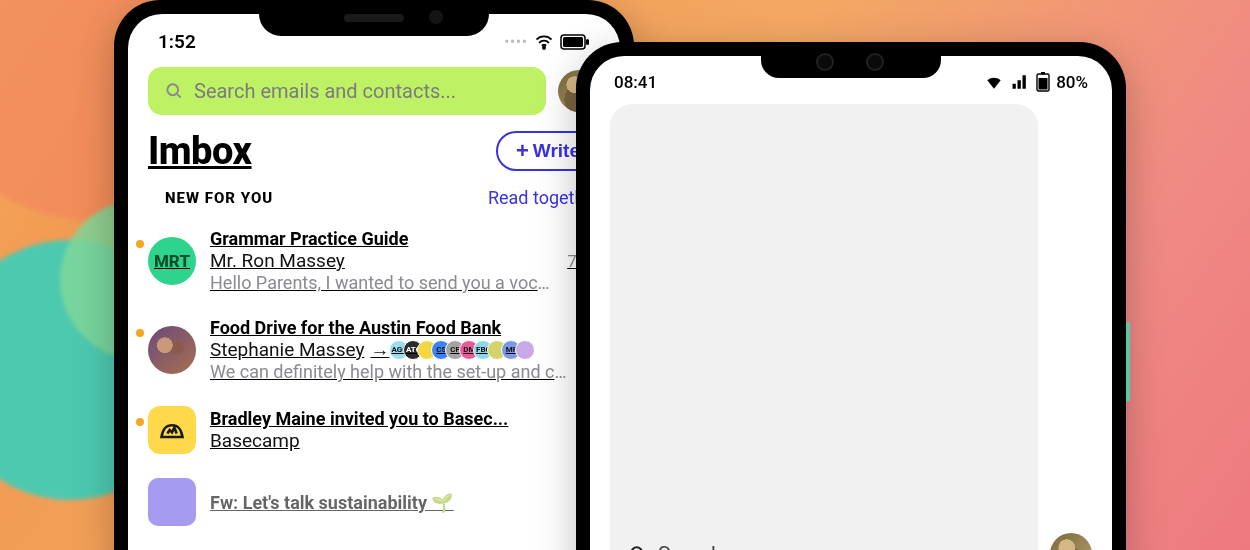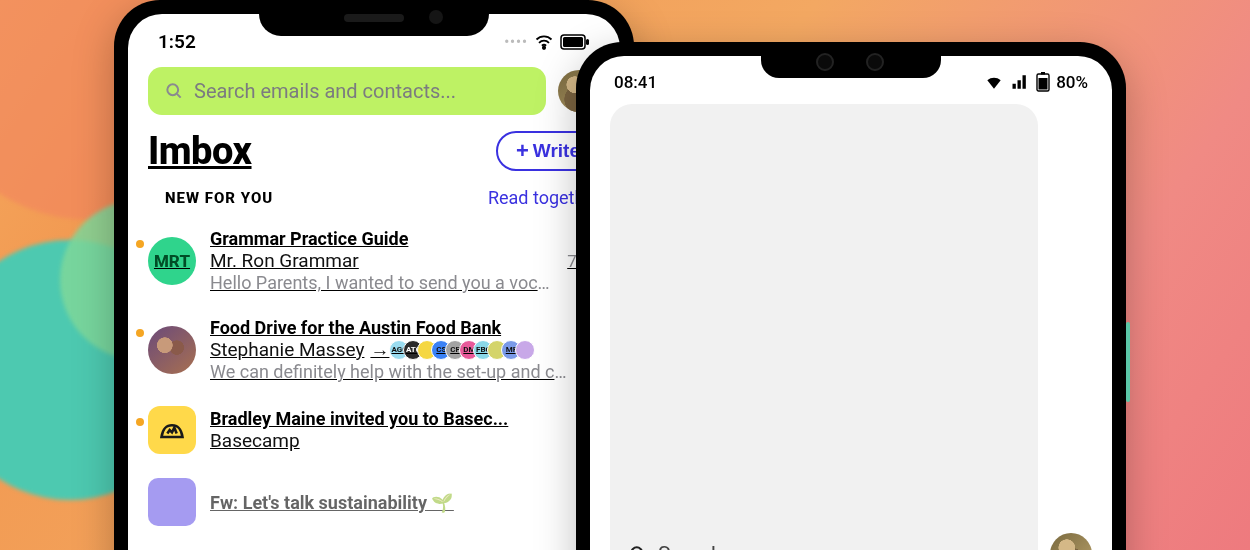--- a/index.html
+++ b/index.html
@@ -131,21 +131,21 @@
       <div class="section-row">
         <div class="section-head">NEW FOR YOU</div>
         <div class="link">Read together</div>
       </div>
 
       <div class="email">
         <div class="dot"></div>
         <div class="eavatar mrt">MRT</div>
         <div class="ebody">
           <div class="esubj">Grammar Practice Guide</div>
-          <div class="efrom">Mr. Ron Grammar</div>
+          <div class="efrom">Mr. Ron Massey</div>
           <div class="eprev">Hello Parents, I wanted to send you a vocabu</div>
         </div>
         <div class="etime">7:29</div>
       </div>
 
       <div class="email">
         <div class="dot"></div>
         <div class="eavatar photo"></div>
         <div class="ebody">
           <div class="esubj">Food Drive for the Austin Food Bank</div>

